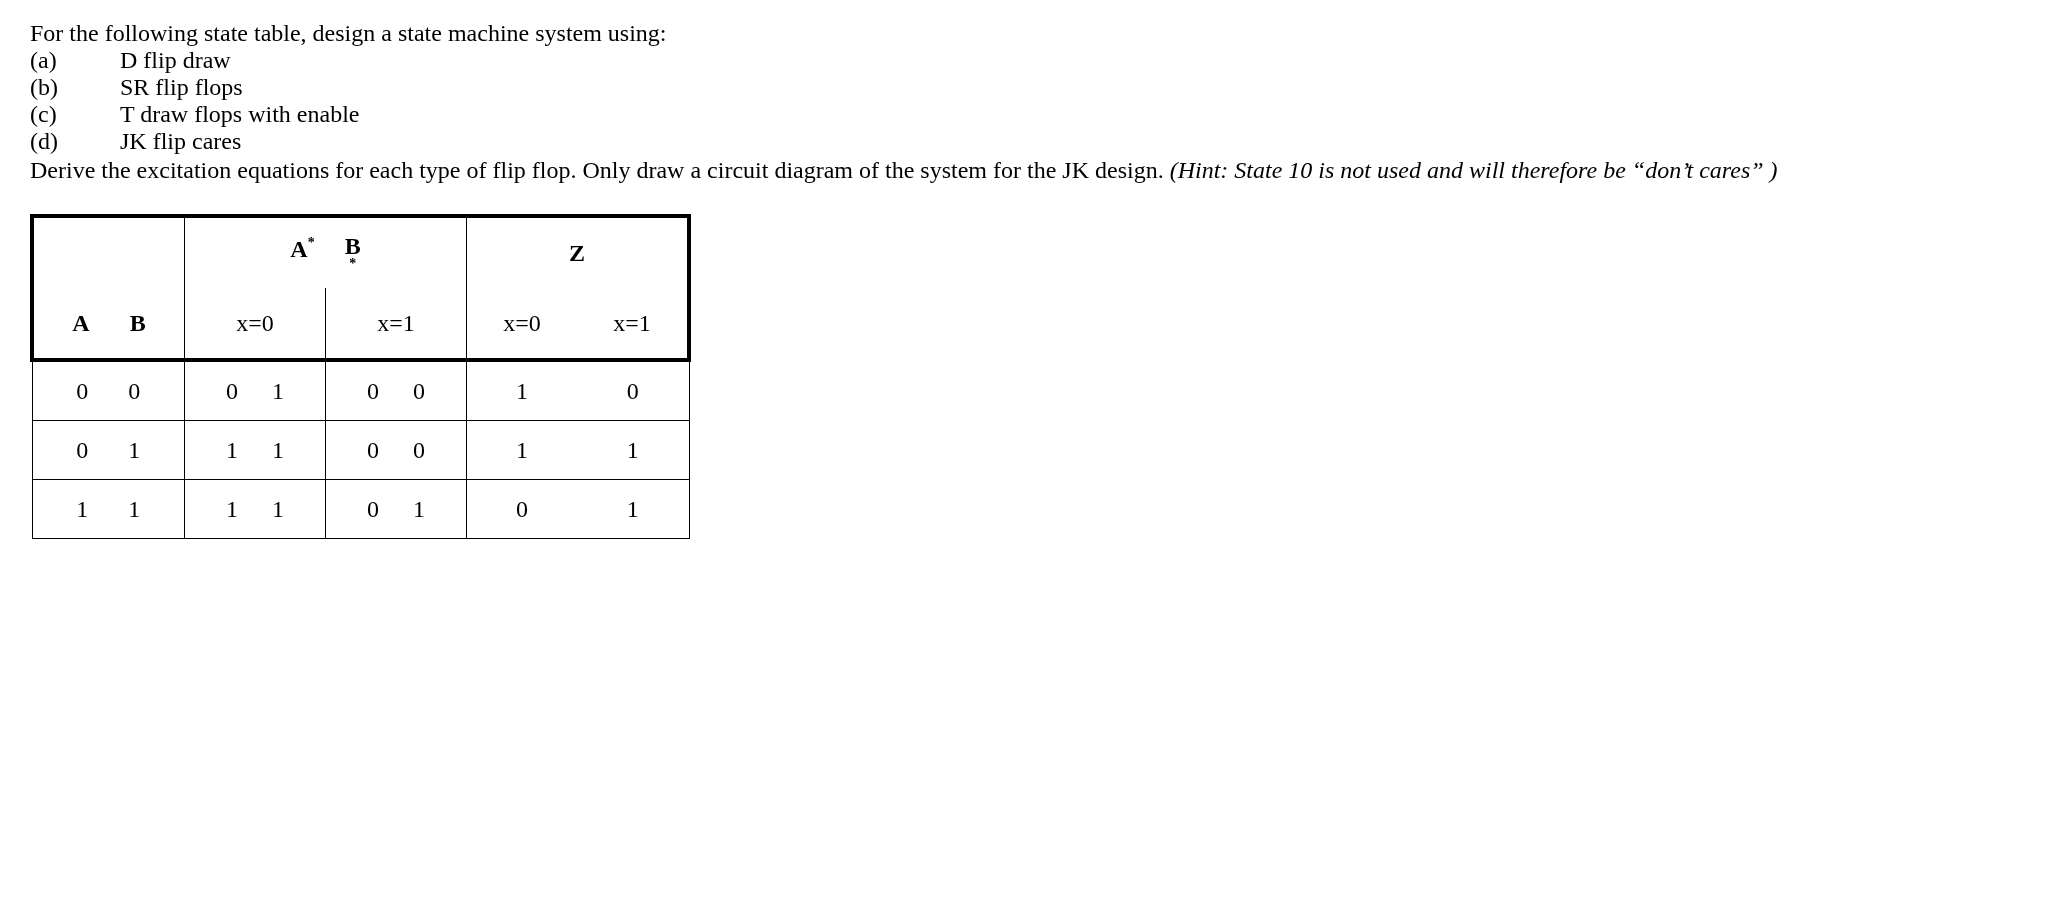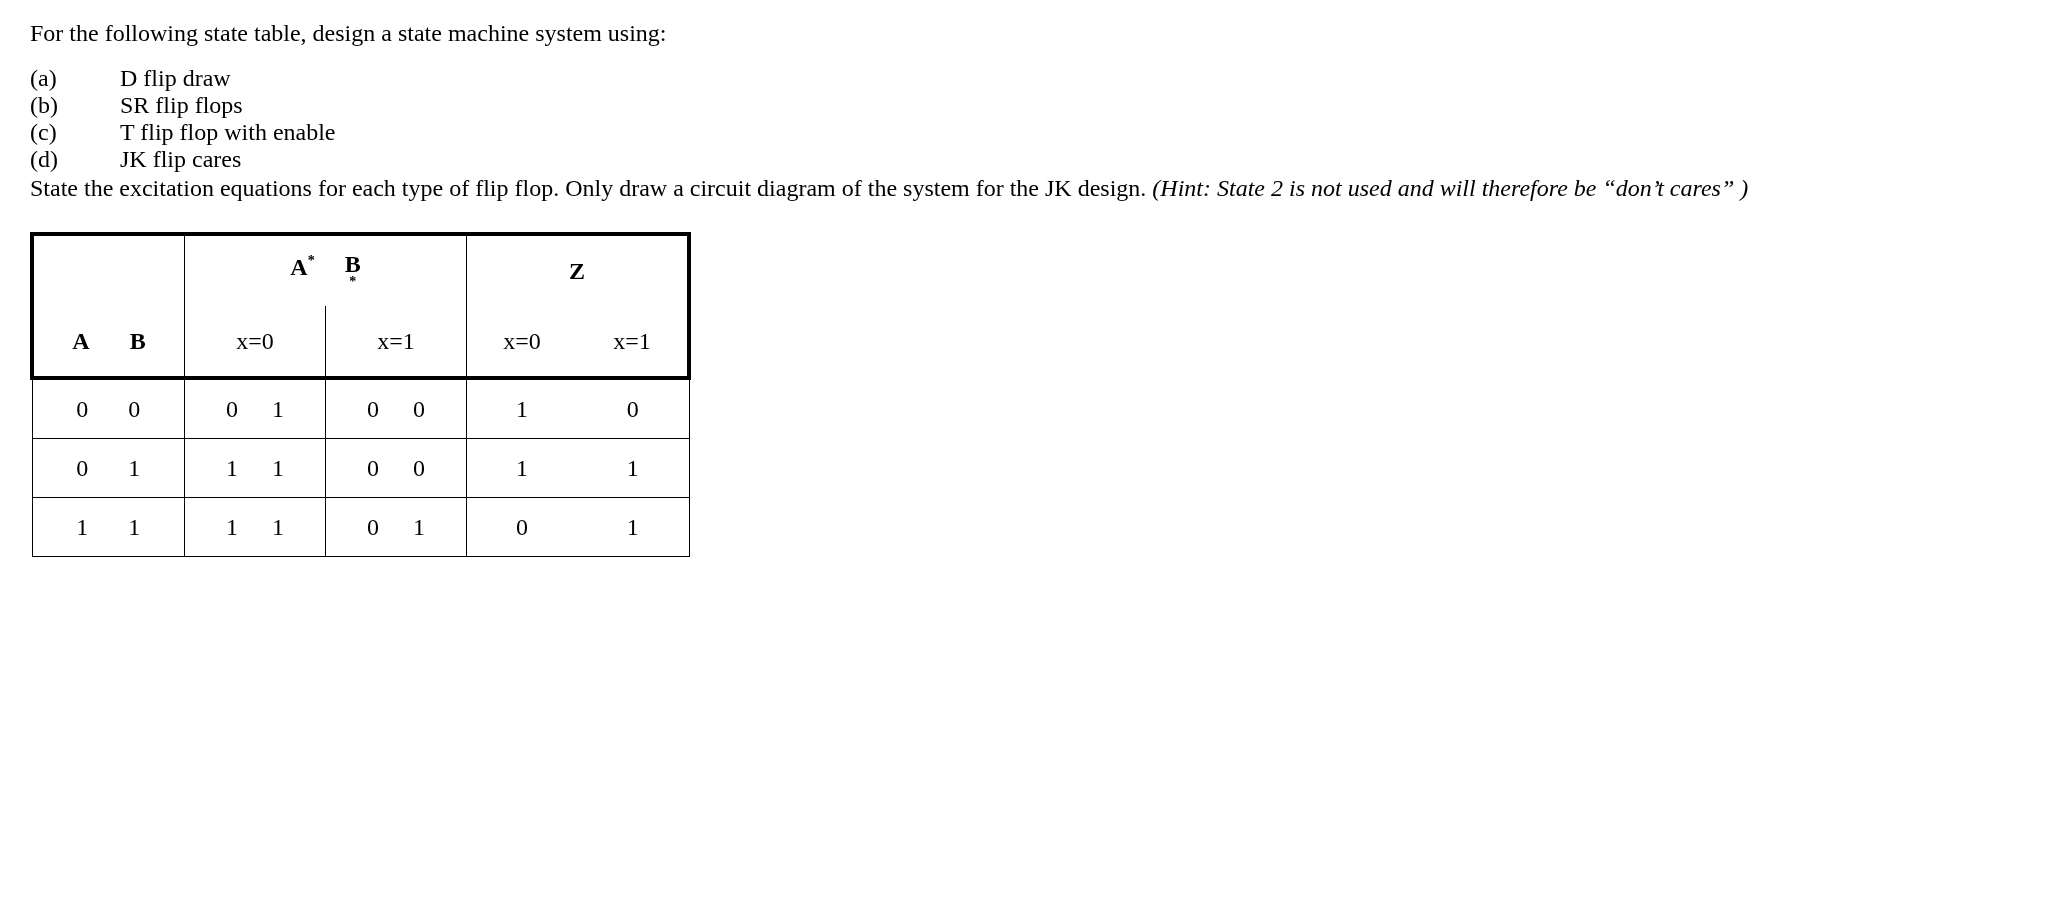--- a/index.html
+++ b/index.html
@@ -6,21 +6,21 @@
     margin: 0;
     padding: 20px 30px;
     font-family: "Times New Roman", Times, serif;
     font-size: 24px;
     color: #000;
     background: #fff;
     width: 2046px;
     box-sizing: border-box;
   }
   .intro {
-    margin-bottom: 18px;
+    margin-bottom: 0;
   }
   .options {
     margin: 0;
     padding: 0;
   }
   .option-row {
     display: flex;
     gap: 0;
   }
   .option-label {
@@ -76,31 +76,31 @@
   <div class="option-row">
     <span class="option-label">(a)</span>
     <span>D flip draw</span>
   </div>
   <div class="option-row">
     <span class="option-label">(b)</span>
     <span>SR flip flops</span>
   </div>
   <div class="option-row">
     <span class="option-label">(c)</span>
-    <span>T flip flop with enable</span>
+    <span>T draw flops with enable</span>
   </div>
   <div class="option-row">
     <span class="option-label">(d)</span>
     <span>JK flip cares</span>
   </div>
 </div>
 
 <div class="derive">
-  <span>State the excitation equations for each type of flip flop.   Only draw a circuit diagram of the system for the JK design.   </span>
-  <span class="hint">(Hint: State 2 is not used and will therefore be “don’t cares” )</span>
+  <span>Derive the excitation equations for each type of flip flop.   Only draw a circuit diagram of the system for the JK design.   </span>
+  <span class="hint">(Hint: State 10 is not used and will therefore be “don’t cares” )</span>
 </div>
 
 <table class="state-table">
 
   <tbody>
       <tr>
     <td class="col-ab thick-top thick-left hcell"></td>
     <td class="thick-top thin-left hcell" colspan="2">
       <span style="display:inline-flex;gap:30px;justify-content:center;align-items:flex-start;">
         <span class="bold">

